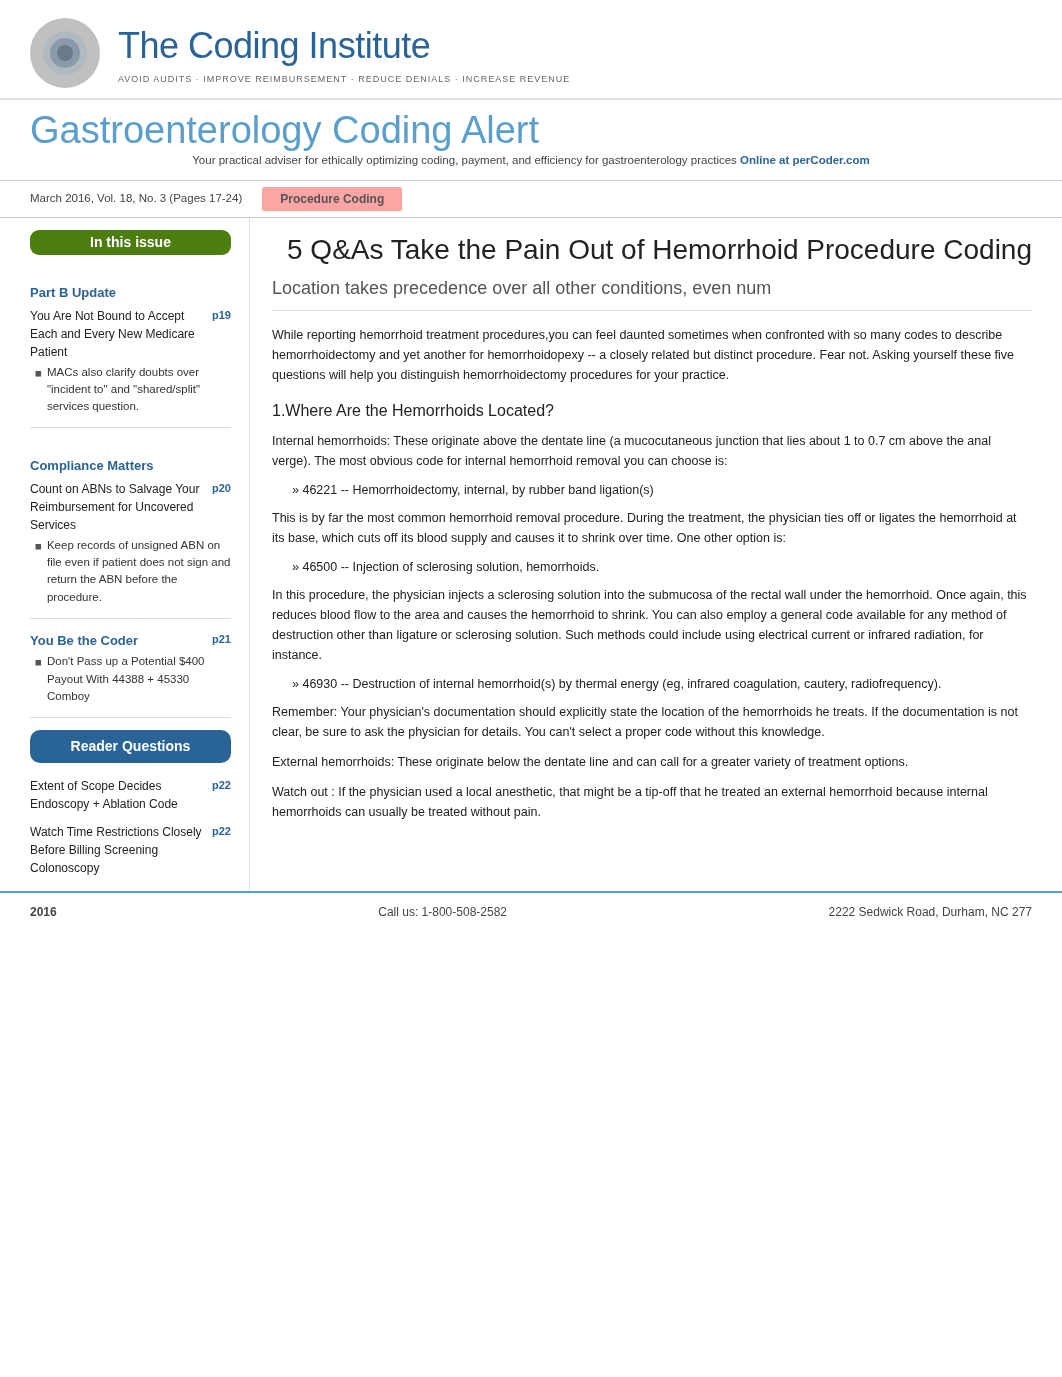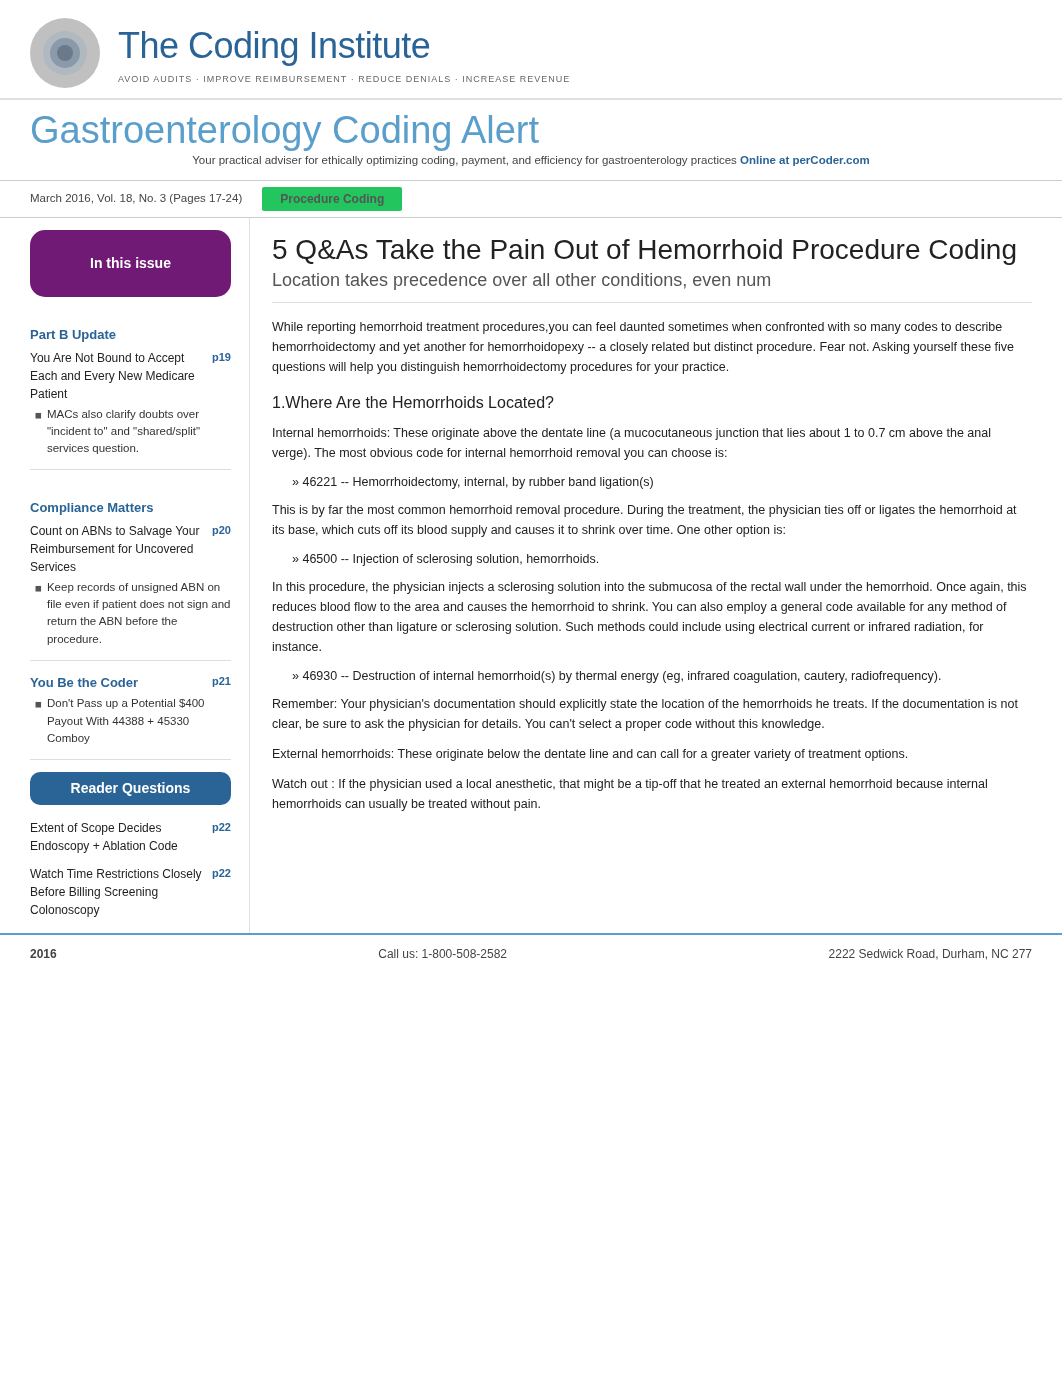--- a/index.html
+++ b/index.html
@@ -77,21 +77,21 @@
       align-items: center;
       gap: 20px;
       font-size: 11.5px;
       color: #444;
       margin-top: 6px;
     }
     .meta-issue {
       color: #444;
     }
     .meta-tab {
-      background: #22c55e;
+      background: #fca5a5;
       color: #555;
       padding: 3px 18px;
       font-size: 12px;
       font-weight: bold;
       border-radius: 2px;
     }
 
     
     .main-layout {
       display: flex;
@@ -99,25 +99,25 @@
     }
 
     
     .sidebar {
       width: 250px;
       flex-shrink: 0;
       padding: 12px 18px 12px 30px;
       border-right: 1px solid #e0e0e0;
     }
     .sidebar-in-this-issue {
-      background: #701a75;
+      background: #4d7c0f;
       color: #fff;
       text-align: center;
-      padding: 23px 10px;
-      border-radius: 15px;
+      padding: 2px 10px;
+      border-radius: 9px;
       font-size: 14px;
       font-weight: bold;
       margin-bottom: 14px;
     }
     .sidebar-section-title {
       color: #2a6496;
       font-weight: bold;
       font-size: 13px;
       margin-top: 28px;
       margin-bottom: 4px;
@@ -174,21 +174,22 @@
     .article {
       flex: 1;
       padding: 14px 30px 20px 22px;
       min-width: 0;
     }
     .article-title {
       font-size: 28px;
       color: #222;
       font-weight: 400;
       line-height: 1.25;
-      margin-bottom: 2px;
+      margin-bottom: 10px;
+      text-align: right;
     }
     .article-subtitle {
       font-size: 18px;
       color: #555;
       font-weight: 300;
       margin-bottom: 14px;
       line-height: 1.3;
       border-bottom: 1px solid #ddd;
       padding-bottom: 10px;
     }

